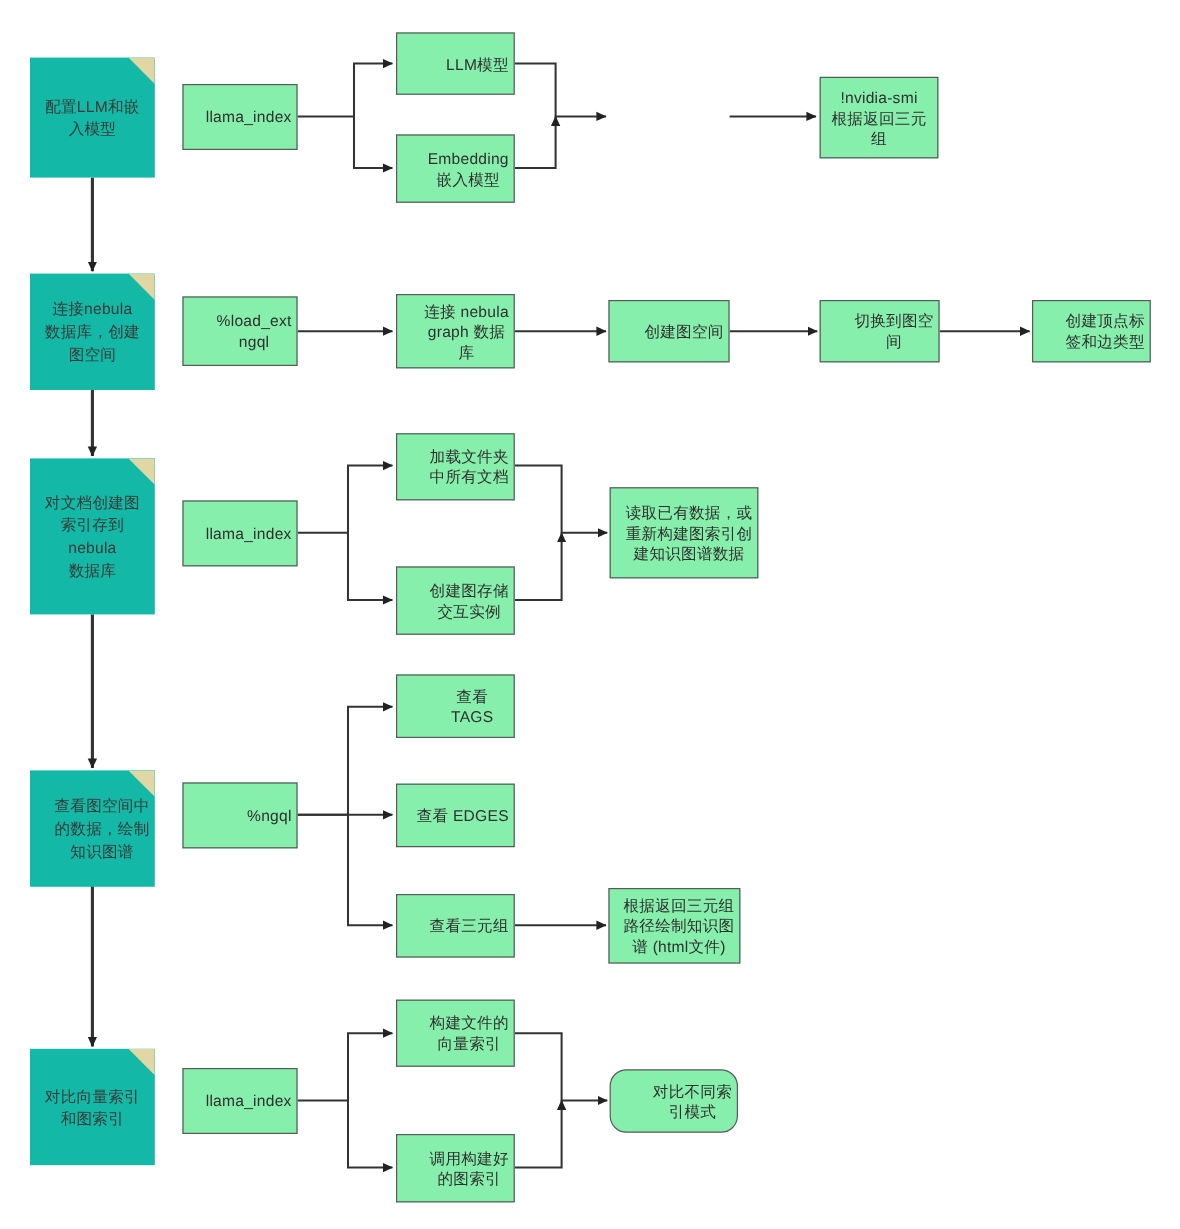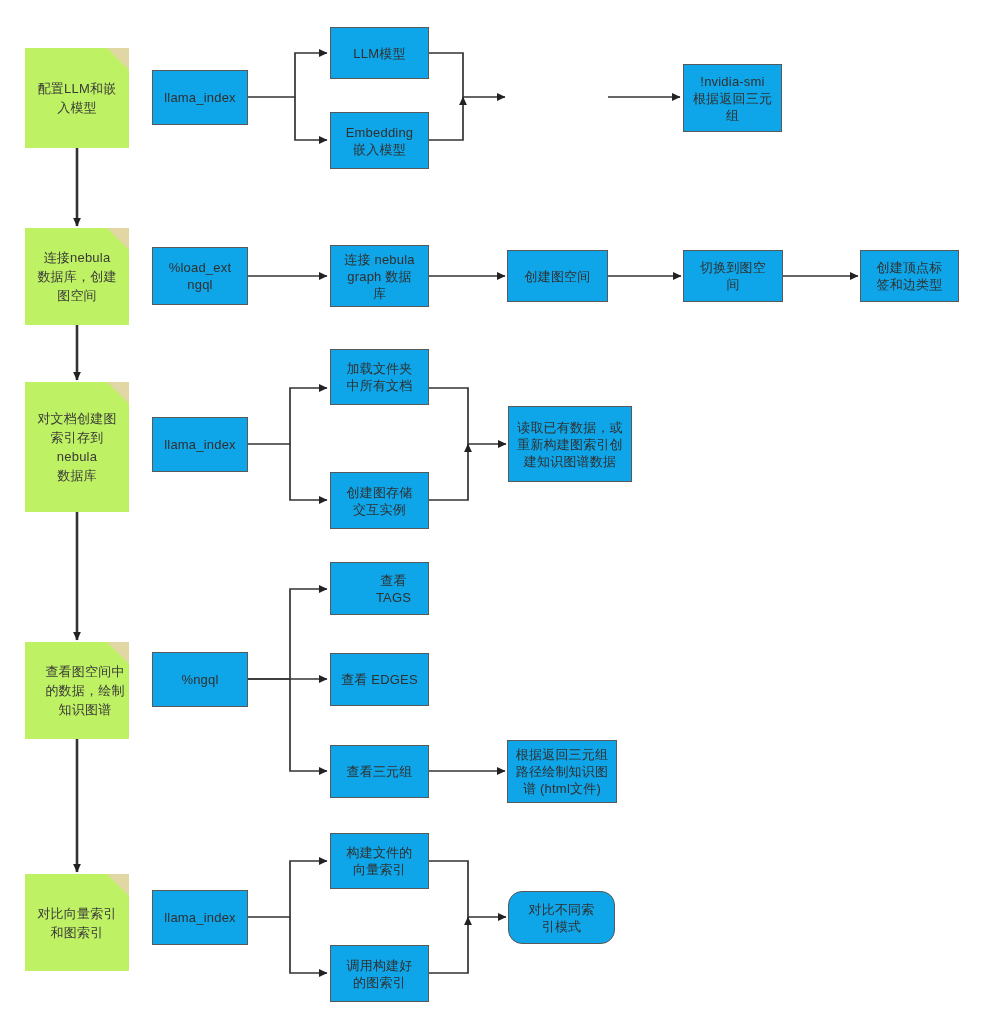--- a/index.html
+++ b/index.html
@@ -33,25 +33,26 @@
     justify-content: center;
     text-align: center;
     color: #30302f;
     font-size: 13px;
     line-height: 17px;
     letter-spacing: 0.2px;
     white-space: pre-line;
     padding: 2px 4px;
   }
   .proc {
-    background: #0ea5e9;
+    background: #86efac;
     border: 1.6px solid #595959;
+    justify-content: flex-end;
   }
   .note {
-    background: #bef264;
+    background: #14b8a6;
     color: #3a3a38;
     font-size: 13px;
     line-height: 19px;
     border: none;
   }
   .note .fold {
     position: absolute;
     top: 0;
     right: 0;
     width: 22px;
@@ -173,21 +174,21 @@
     <span class="body">对文档创建图
 索引存到
 nebula
 数据库</span>
   </div>
 
   <div class="node proc" style="left:152px; top:417px; width:96px; height:55px;">
     <span>llama_index</span>
   </div>
 
-  <div class="node proc" style="left:330px; top:349px; width:99px; height:56px;">
+  <div class="node proc" style="left:330px; top:361px; width:99px; height:56px;">
     <span>加载文件夹
 中所有文档</span>
   </div>
 
   <div class="node proc" style="left:330px; top:472px; width:99px; height:57px;">
     <span>创建图存储
 交互实例</span>
   </div>
 
   <div class="node proc" style="left:508px; top:406px; width:124px; height:76px;">

